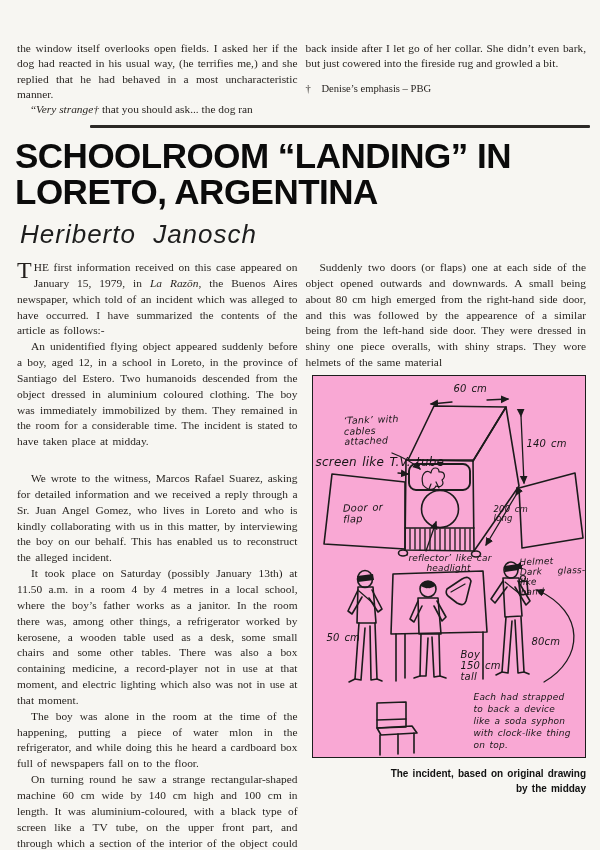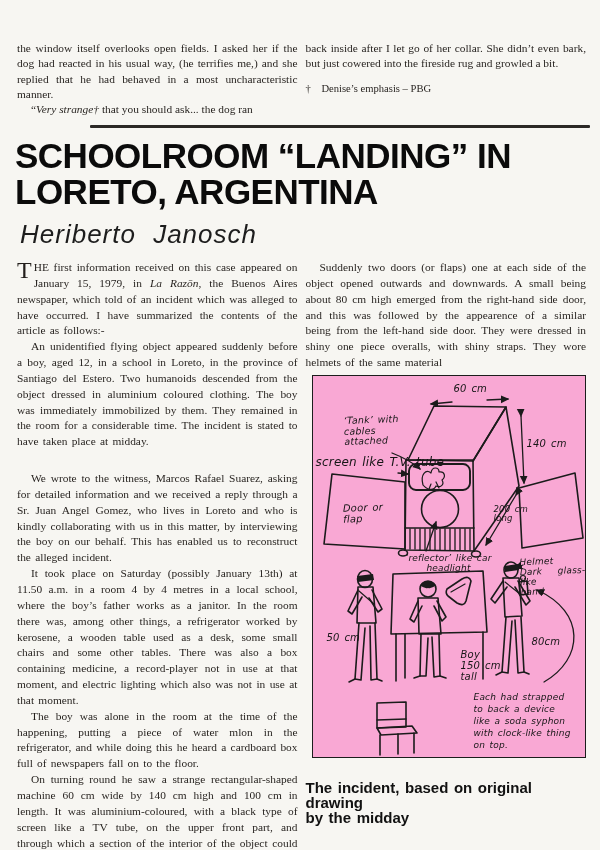--- a/index.html
+++ b/index.html
@@ -57,23 +57,23 @@
   .lbl-tank{left:31px;top:39px;font-size:9.5px;transform:rotate(-2deg);}
   .lbl-screen{left:3px;top:80px;font-size:12px;}
   .lbl-door{left:30px;top:126px;font-size:10px;transform:rotate(-2deg);}
   .lbl-reflector{left:74px;top:177px;width:100px;text-align:center;font-size:9px;margin-left:12px;}
   .lbl-helmet{left:207px;top:180px;font-size:9px;transform:rotate(-2deg);}
   .lbl-80l{left:14px;top:256px;font-size:10px;}
   .lbl-80r{left:219px;top:260px;font-size:10px;}
   .lbl-boy{left:148px;top:273px;font-size:10px;}
   .lbl-device{left:161px;top:315px;font-size:9px;line-height:12px;}
   .fig-caption{
-    margin-top:22px;text-align:left;
+    margin-top:8px;text-align:right;
     font-family:"Liberation Sans", sans-serif;font-weight:bold;
-    font-size:15px;line-height:15px;color:#111;
+    font-size:10px;line-height:15px;color:#111;
   }
 </style>
 </head>
 <body>
 
 <div class="page">
 
   <div class="top-section">
     <div class="tcol">
         <p class="para"><span>the window itself overlooks open fields. I asked her if the dog had reacted in his usual way, (he terrifies me,) and she replied that he had behaved in a most uncharacteristic manner.</span></p>

